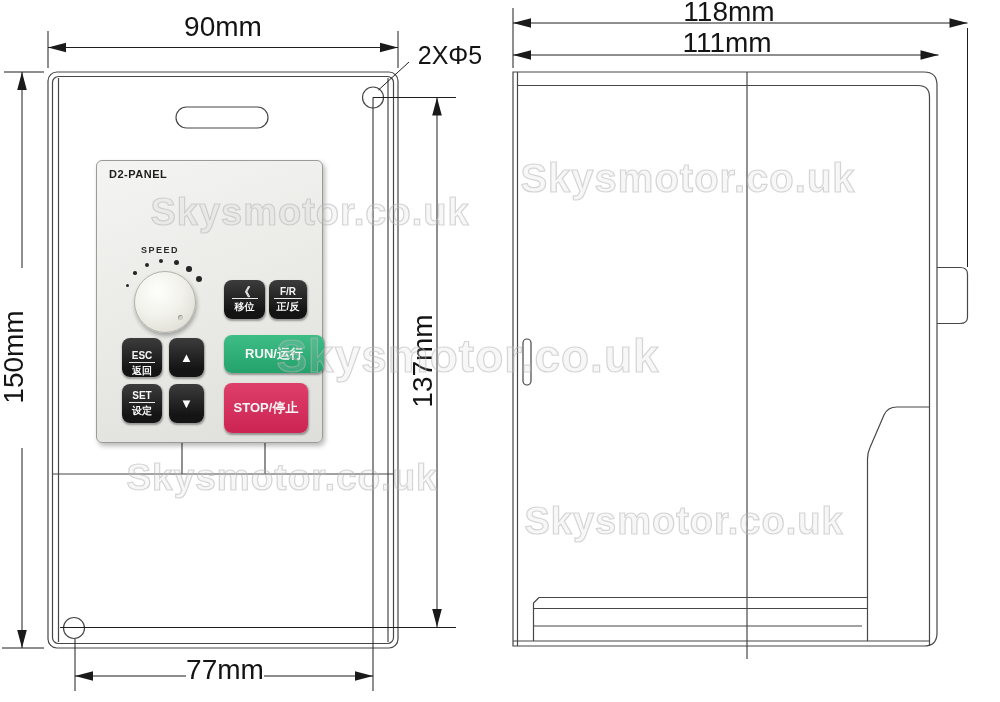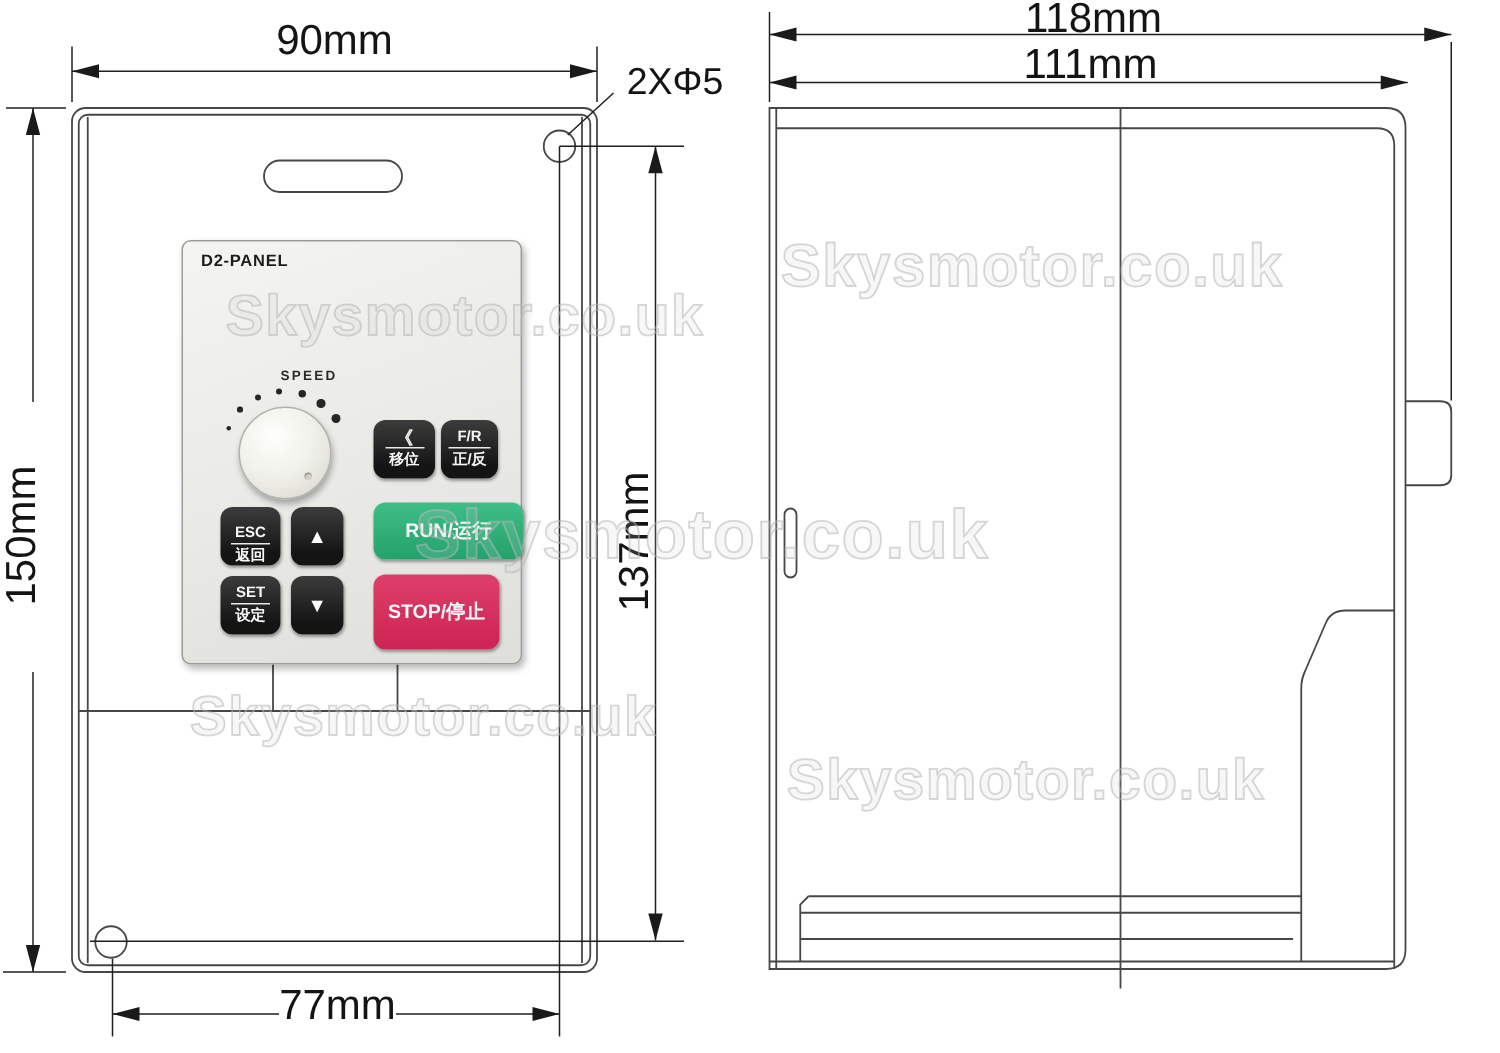--- a/index.html
+++ b/index.html
@@ -17,21 +17,21 @@
   .dim.rot{transform:translate(-50%,-50%) rotate(-90deg);}
   .dim.small{font-size:25px;}
   
   .wm{
     position:absolute;z-index:6;white-space:nowrap;font-weight:700;letter-spacing:1px;
     color:rgba(205,205,205,0.16);-webkit-text-stroke:1.2px rgba(183,183,183,0.55);
     transform:translate(-50%,-50%);pointer-events:none;
   }
   
   .panel{
-    position:absolute;left:121px;top:160px;width:227px;height:283px;z-index:3;
+    position:absolute;left:96px;top:160px;width:227px;height:283px;z-index:3;
     background:linear-gradient(160deg,#f4f4f2 0%,#e9e9e6 55%,#dededa 100%);
     border:1px solid #9b9b97;border-radius:6px;
     box-shadow:2px 3px 5px rgba(0,0,0,0.28);
     box-sizing:border-box;
   }
   .panel-model{position:absolute;left:12px;top:7px;font-size:11px;font-weight:700;color:#1d1d1d;letter-spacing:0.5px;}
   .display{
     position:absolute;left:4px;top:21px;width:219px;height:61px;border-radius:4px;
     background:linear-gradient(180deg,#232323,#101010 70%,#1b1b1b);
     overflow:hidden;
@@ -40,21 +40,21 @@
     position:absolute;left:24px;top:7px;font-family:"DejaVu Sans Mono",monospace;
     font-size:30px;letter-spacing:3px;color:rgba(150,85,65,0.42);font-weight:700;
   }
   .unit{position:absolute;color:#e9e9e9;font-size:8px;font-weight:700;}
   .unit.u0{left:184px;top:4px;}
   .unit.u1{left:183px;top:23px;}
   .unit.u2{left:185px;top:41px;}
   .status{position:absolute;color:#efefef;font-size:7px;font-weight:700;letter-spacing:0.5px;}
   .status.s0{left:101px;top:51px;}
   .status.s1{left:130px;top:51px;}
-  .speed-label{position:absolute;left:44px;top:84px;font-size:9px;font-weight:700;color:#2a2a2a;letter-spacing:1.5px;margin-left:21px;}
+  .speed-label{position:absolute;left:44px;top:84px;font-size:9px;font-weight:700;color:#2a2a2a;letter-spacing:1.5px;}
   .dot{position:absolute;background:#262626;border-radius:50%;}
   .knob{
     position:absolute;left:37px;top:110px;width:62px;height:62px;border-radius:50%;
     background:radial-gradient(circle at 38% 32%,#fefefb 0%,#f2f2ec 45%,#e2e2da 75%,#cfcfc6 100%);
     border:1px solid #b2b2aa;box-shadow:1px 3px 4px rgba(0,0,0,0.30);
     box-sizing:border-box;
   }
   .knob-dot{position:absolute;left:43px;top:43px;width:5px;height:5px;border-radius:50%;
     background:#d3d1c6;box-shadow:inset 0.5px 0.8px 1px rgba(0,0,0,0.35);}
   .btn{

